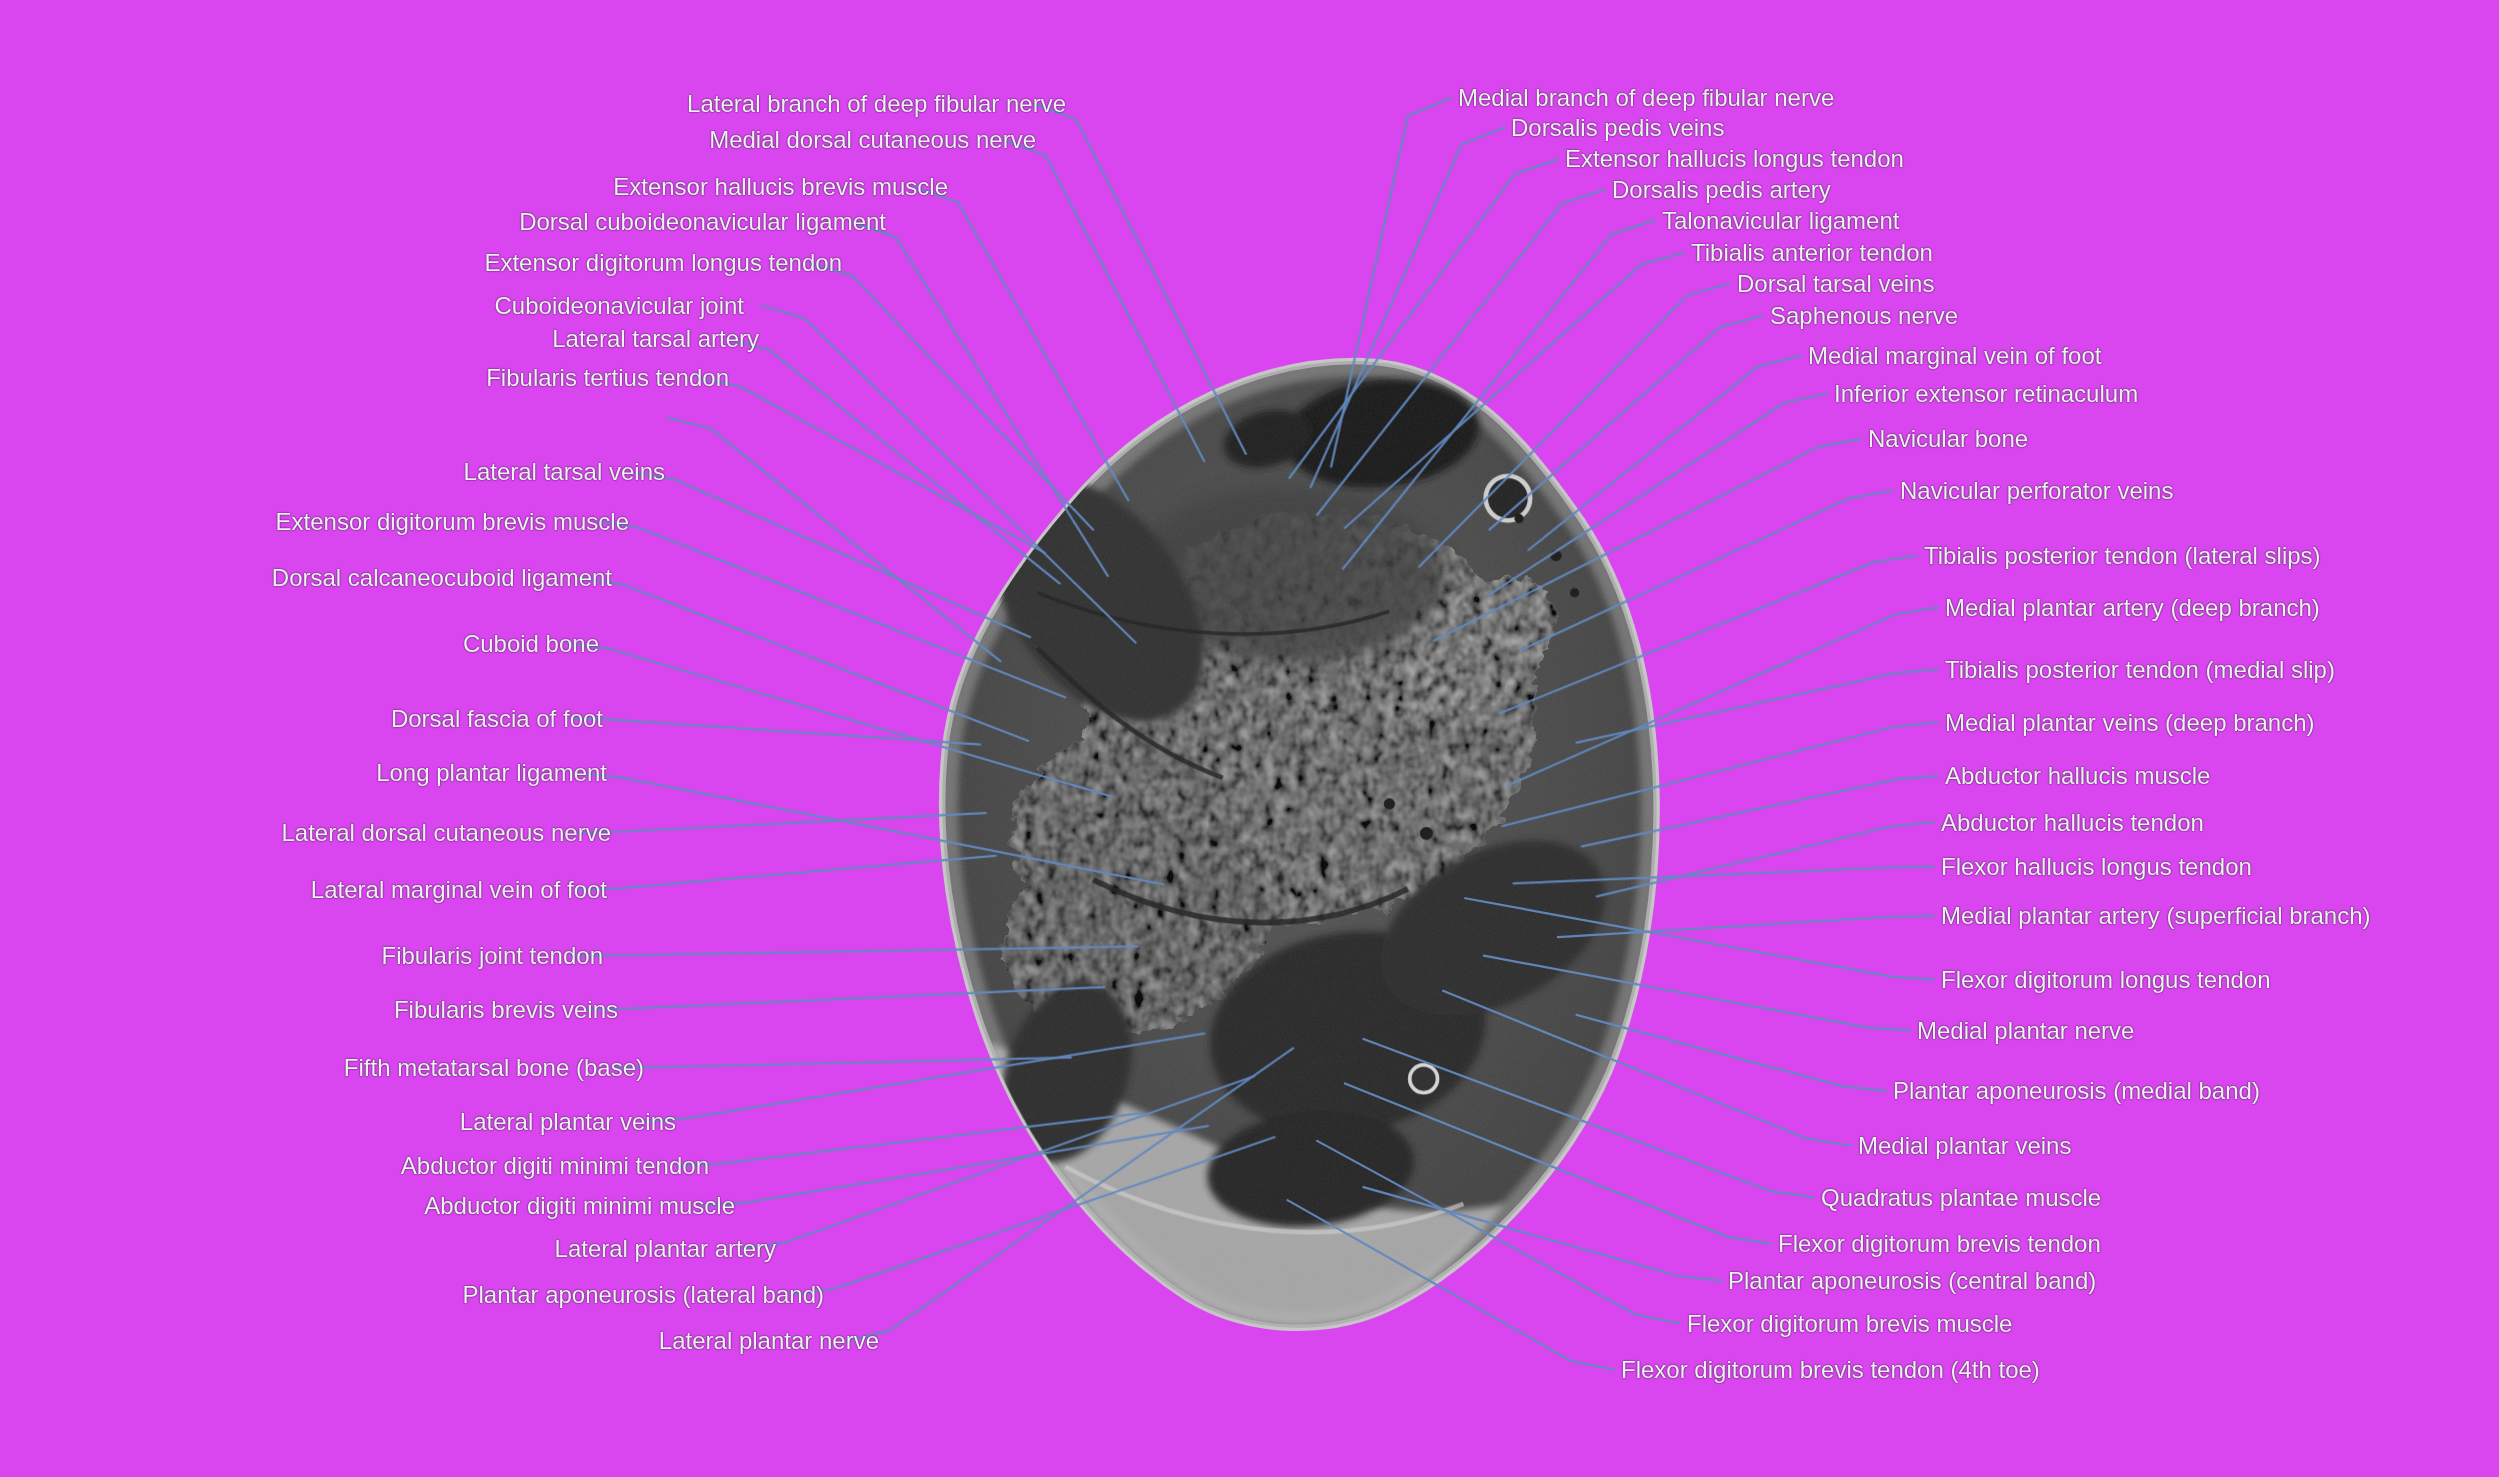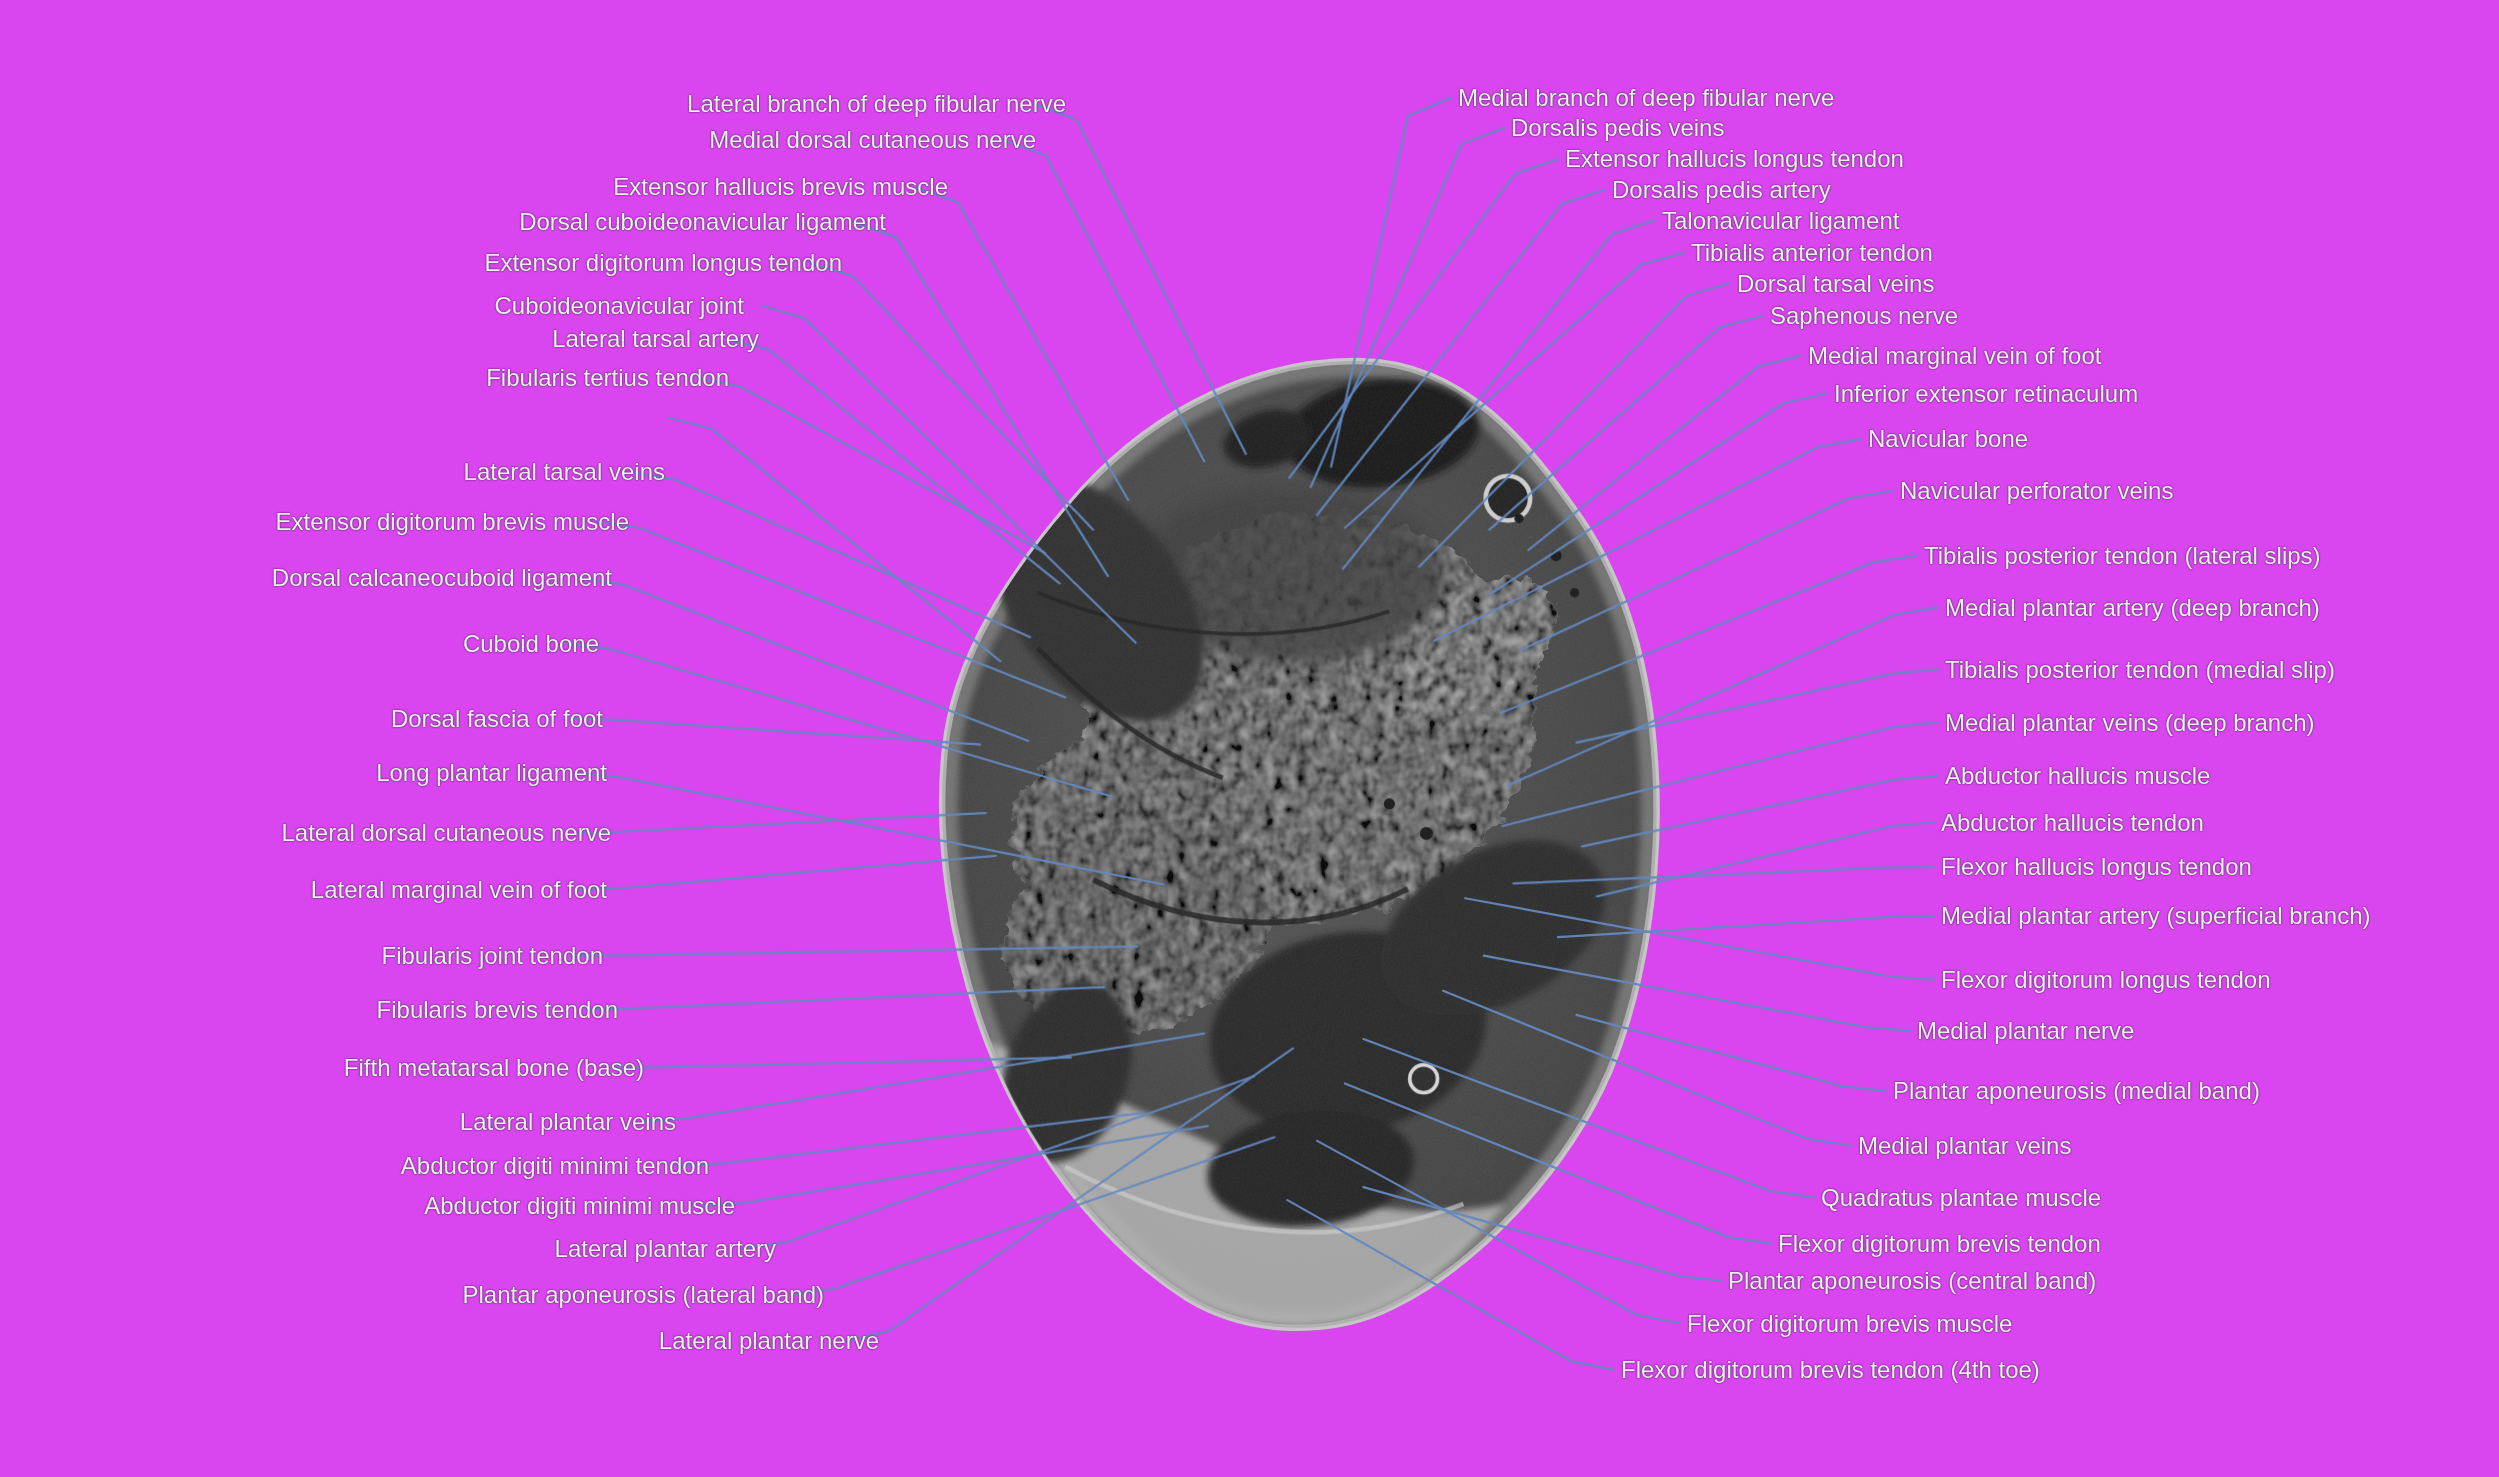--- a/index.html
+++ b/index.html
@@ -183,21 +183,21 @@
       <div class="label left" style="right: 1811px; top: 364px;">Fibularis tertius tendon</div>
       <div class="label left" style="right: 1875px; top: 458px;">Lateral tarsal veins</div>
       <div class="label left" style="right: 1911px; top: 508px;">Extensor digitorum brevis muscle</div>
       <div class="label left" style="right: 1928px; top: 564px;">Dorsal calcaneocuboid ligament</div>
       <div class="label left" style="right: 1941px; top: 630px;">Cuboid bone</div>
       <div class="label left" style="right: 1937px; top: 705px;">Dorsal fascia of foot</div>
       <div class="label left" style="right: 1933px; top: 759px;">Long plantar ligament</div>
       <div class="label left" style="right: 1929px; top: 819px;">Lateral dorsal cutaneous nerve</div>
       <div class="label left" style="right: 1933px; top: 876px;">Lateral marginal vein of foot</div>
       <div class="label left" style="right: 1937px; top: 942px;">Fibularis joint tendon</div>
-      <div class="label left" style="right: 1922px; top: 996px;">Fibularis brevis tendon</div>
+      <div class="label left" style="right: 1922px; top: 996px;">Fibularis brevis veins</div>
       <div class="label left" style="right: 1896px; top: 1054px;">Fifth metatarsal bone (base)</div>
       <div class="label left" style="right: 1864px; top: 1108px;">Lateral plantar veins</div>
       <div class="label left" style="right: 1831px; top: 1152px;">Abductor digiti minimi tendon</div>
       <div class="label left" style="right: 1805px; top: 1192px;">Abductor digiti minimi muscle</div>
       <div class="label left" style="right: 1764px; top: 1235px;">Lateral plantar artery</div>
       <div class="label left" style="right: 1716px; top: 1281px;">Plantar aponeurosis (lateral band)</div>
       <div class="label left" style="right: 1661px; top: 1327px;">Lateral plantar nerve</div>
       <div class="label right" style="left: 1458px; top: 84px;">Medial branch of deep fibular nerve</div>
       <div class="label right" style="left: 1511px; top: 114px;">Dorsalis pedis veins</div>
       <div class="label right" style="left: 1565px; top: 145px;">Extensor hallucis longus tendon</div>

